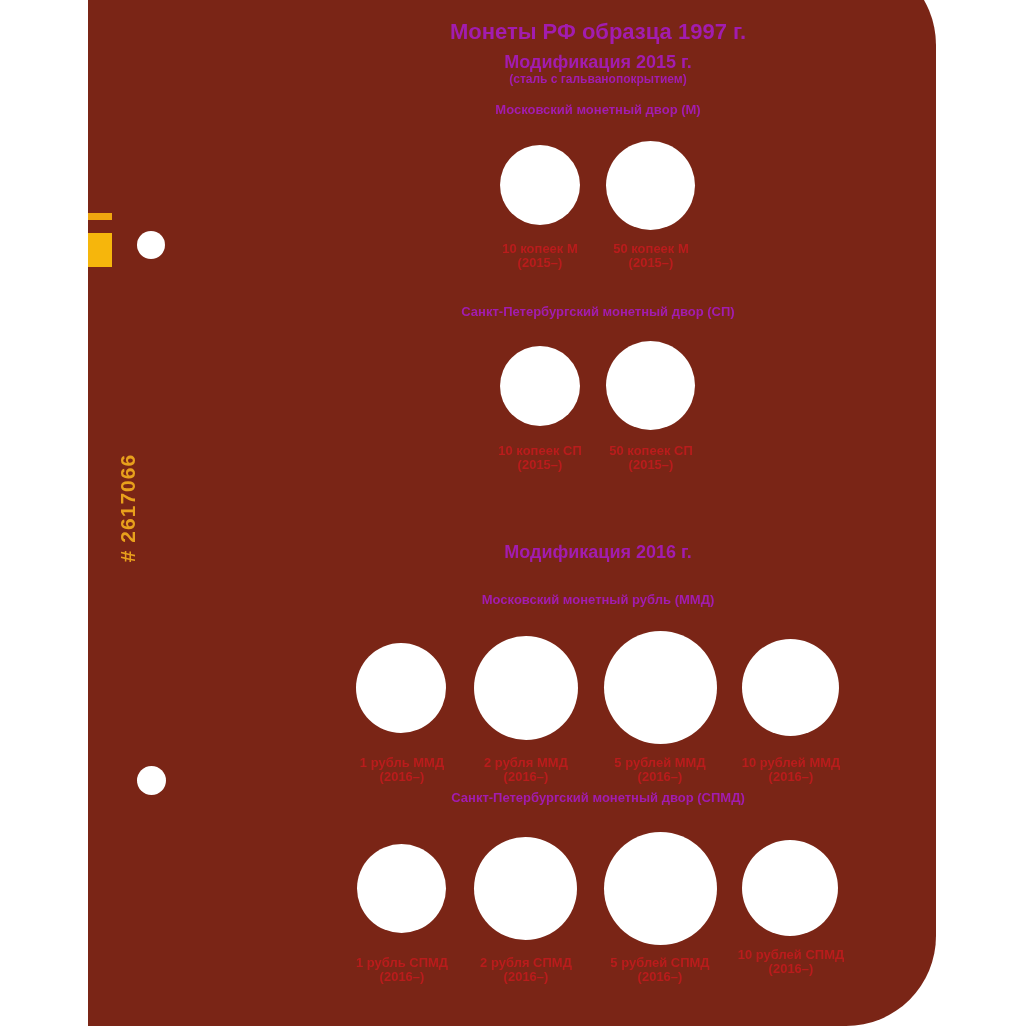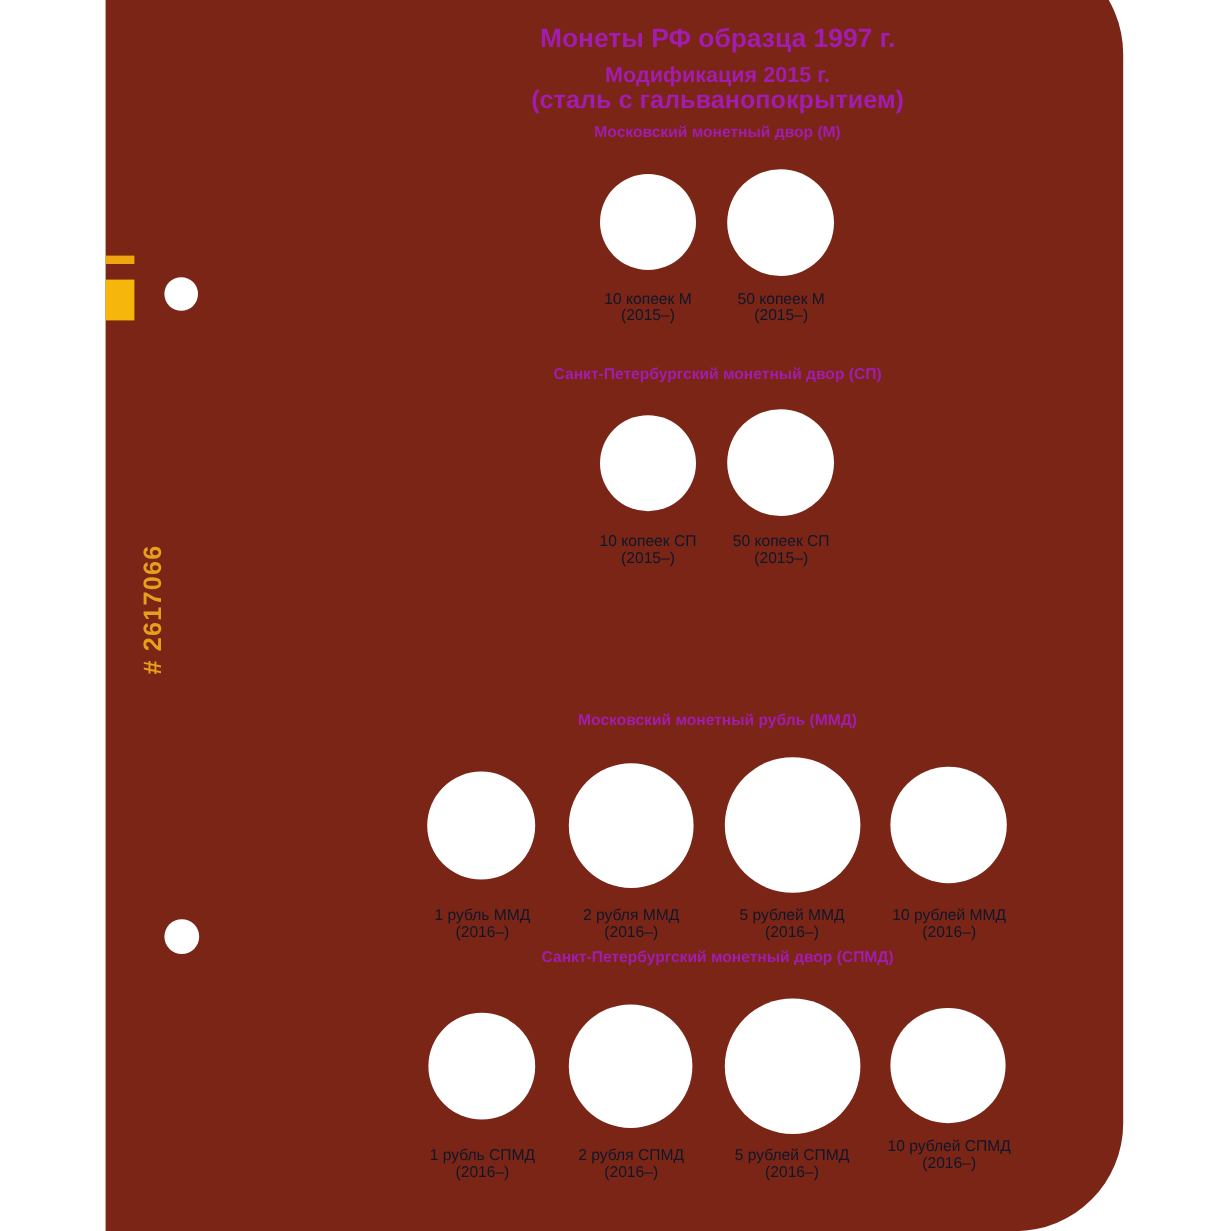--- a/index.html
+++ b/index.html
@@ -12,25 +12,25 @@
   .hole-2{left:137px;top:766px;width:29px;height:29px;}
   .tab-strip{position:absolute;left:88px;top:213px;width:24px;height:7px;background:#efa60f;}
   .tab-square{position:absolute;left:88px;top:233px;width:24px;height:34px;background:#f6b60c;}
   .spine-text{position:absolute;left:69px;top:495px;width:120px;height:26px;
               transform:rotate(-90deg);transform-origin:center center;
               color:#e8a01c;font-size:21px;font-weight:700;letter-spacing:1px;
               text-align:center;white-space:nowrap;}
   .centered{position:absolute;left:260px;width:676px;text-align:center;color:#a21caf;}
   .page-title{top:19px;font-size:22px;font-weight:700;}
   .mod-heading{font-size:18px;font-weight:700;}
-  .mod-subheading{font-size:21px;font-weight:700;}
+  .mod-subheading{font-size:12px;font-weight:700;}
   .mint-heading{font-size:13px;font-weight:700;}
   .coin-circle{position:absolute;background:#ffffff;border-radius:50%;}
-  .coin-label{position:absolute;width:160px;text-align:center;color:#0f172a;
-              font-size:13px;font-weight:400;line-height:14px;}
+  .coin-label{position:absolute;width:160px;text-align:center;color:#b91c1c;
+              font-size:13px;font-weight:700;line-height:14px;}
 </style>
 </head>
 <body>
 
 <div class="stage">
 
   <div class="album-page"></div>
 
   <div class="tab-strip"></div>
   <div class="tab-square"></div>
@@ -63,20 +63,21 @@
   <div class="coin-circle" style="left:606px;top:341px;width:89px;height:89px;"></div>
   <div class="coin-label" style="left:460px;top:444px;">
     <div>10 копеек СП</div>
     <div>(2015–)</div>
   </div>
   <div class="coin-label" style="left:571px;top:444px;">
     <div>50 копеек СП</div>
     <div>(2015–)</div>
   </div>
 
+  <div class="centered mod-heading" style="top:542px;">Модификация 2016 г.</div>
 
   <div class="centered mint-heading" style="top:592px;">Московский монетный рубль (ММД)</div>
 
   <div class="coin-circle" style="left:356px;top:643px;width:90px;height:90px;"></div>
   <div class="coin-circle" style="left:474px;top:636px;width:104px;height:104px;"></div>
   <div class="coin-circle" style="left:604px;top:631px;width:113px;height:113px;"></div>
   <div class="coin-circle" style="left:742px;top:639px;width:97px;height:97px;"></div>
   <div class="coin-label" style="left:322px;top:756px;">
     <div>1 рубль ММД</div>
     <div>(2016–)</div>

